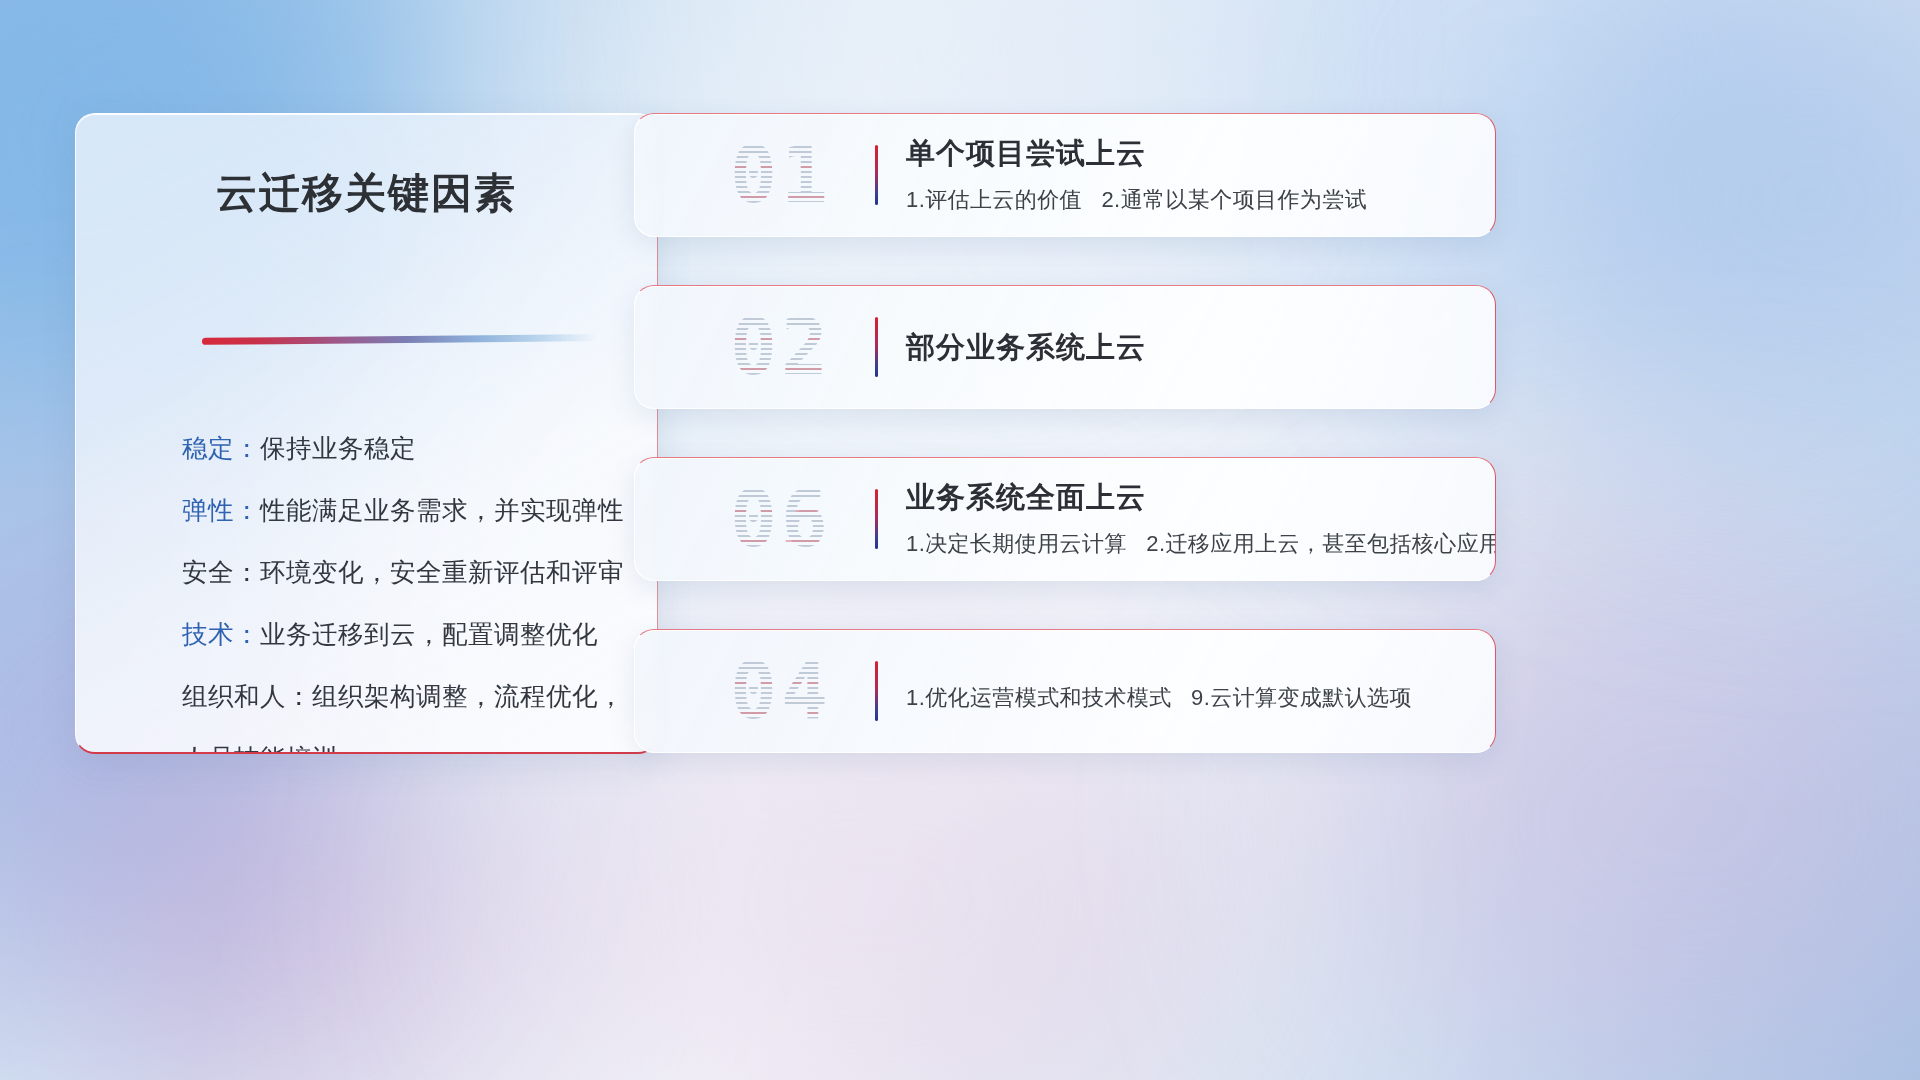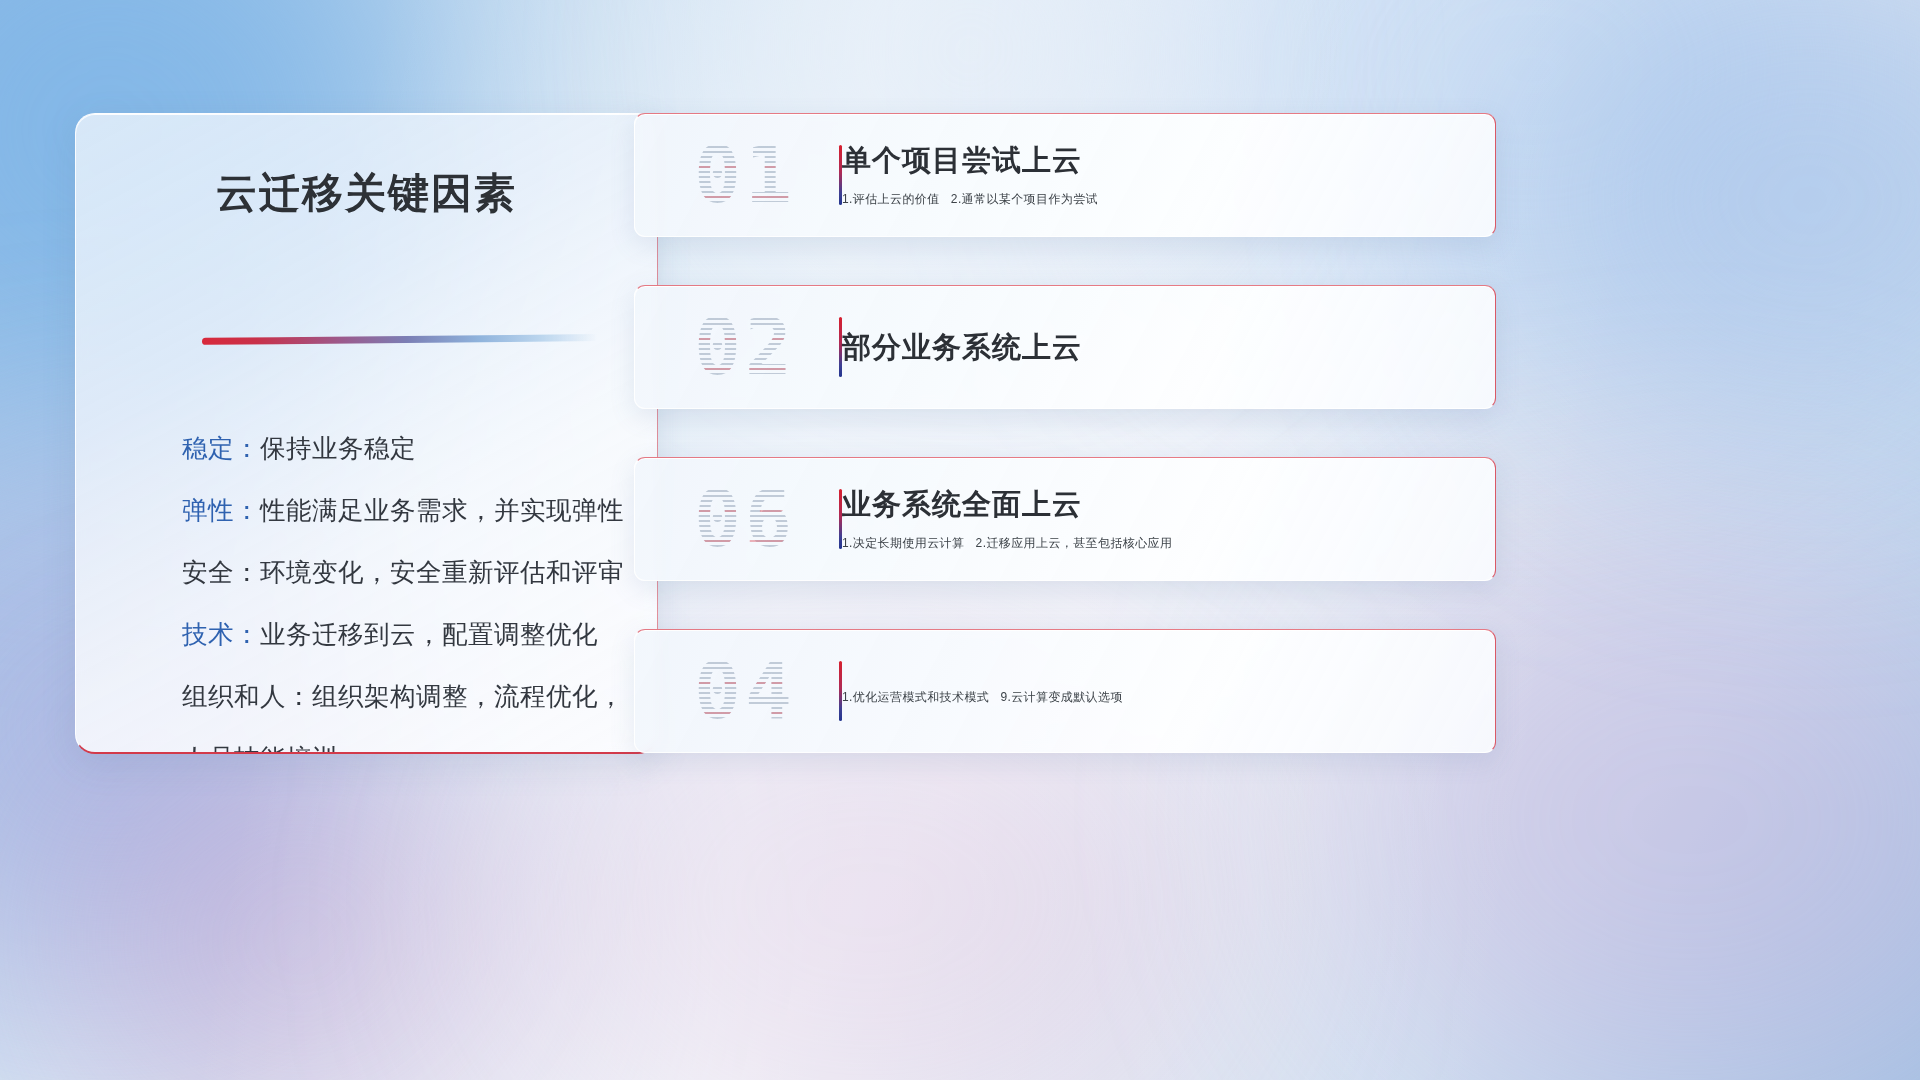--- a/index.html
+++ b/index.html
@@ -78,29 +78,29 @@
   .factor-key.neutral { color:#333840; }
   .factor-val { color:#333840; }
   .factor-cont { font-size:25.5px; line-height:62px; color:#333840; letter-spacing:.5px; }
 
   
   #cards { position:absolute; left:634px; top:113px; width:862px; z-index:2; }
   .stage-card {
     position:relative;
     height:124px;
     margin-bottom:48px;
-    border-radius:11px;
+    border-radius:20px;
     background:linear-gradient(118deg,rgba(241,246,252,.93) 0%,rgba(248,251,254,.95) 38%,rgba(253,254,255,.97) 66%,rgba(250,252,255,.90) 100%);
     border:1px solid rgba(255,255,255,.9);
     border-top:1.6px solid rgba(222,78,92,.75);
     border-right:1.6px solid rgba(214,62,78,.85);
     box-shadow:0 8px 26px rgba(92,122,160,.14), inset 0 1px 0 rgba(255,255,255,.95);
     backdrop-filter:blur(5px);
     overflow:hidden;
-    display:flex; align-items:center;
+    display:flex; align-items:center;padding-left:36px;
   }
   .stage-num {
     position:relative;
     width:176px; flex:0 0 176px;
     text-align:center;
     font-size:78px; font-weight:700; letter-spacing:4px;
     font-family:"DejaVu Sans Mono","Liberation Mono",monospace;
     color:transparent;
     margin-left:22px;
     line-height:1;
@@ -127,28 +127,28 @@
     -webkit-background-clip:text;
     background-clip:text;
     color:transparent;
   }
   .stage-bar {
     width:3px; height:60px; flex:0 0 3px;
     margin-left:6px;
     background:linear-gradient(180deg,#d6202f 0%,#b02a55 45%,#3d3f93 80%,#23358f 100%);
     border-radius:2px;
   }
-  .stage-text { }
+  .stage-text { margin-left:28px; }
   .stage-title {
     font-size:29px; font-weight:700; color:#2c3036; letter-spacing:1px;
     line-height:1.25;
   }
   .stage-detail {
     margin-top:13px;
-    font-size:12px; color:#3c4248; letter-spacing:.4px; white-space:pre;
+    font-size:22px; color:#3c4248; letter-spacing:.4px; white-space:pre;
   }
 </style>
 </head>
 <body>
 
 <div id="bg">
   <div class="bgL"></div>
   <div class="blob b1"></div>
   <div class="blob b2"></div>
   <div class="blob b3"></div>

